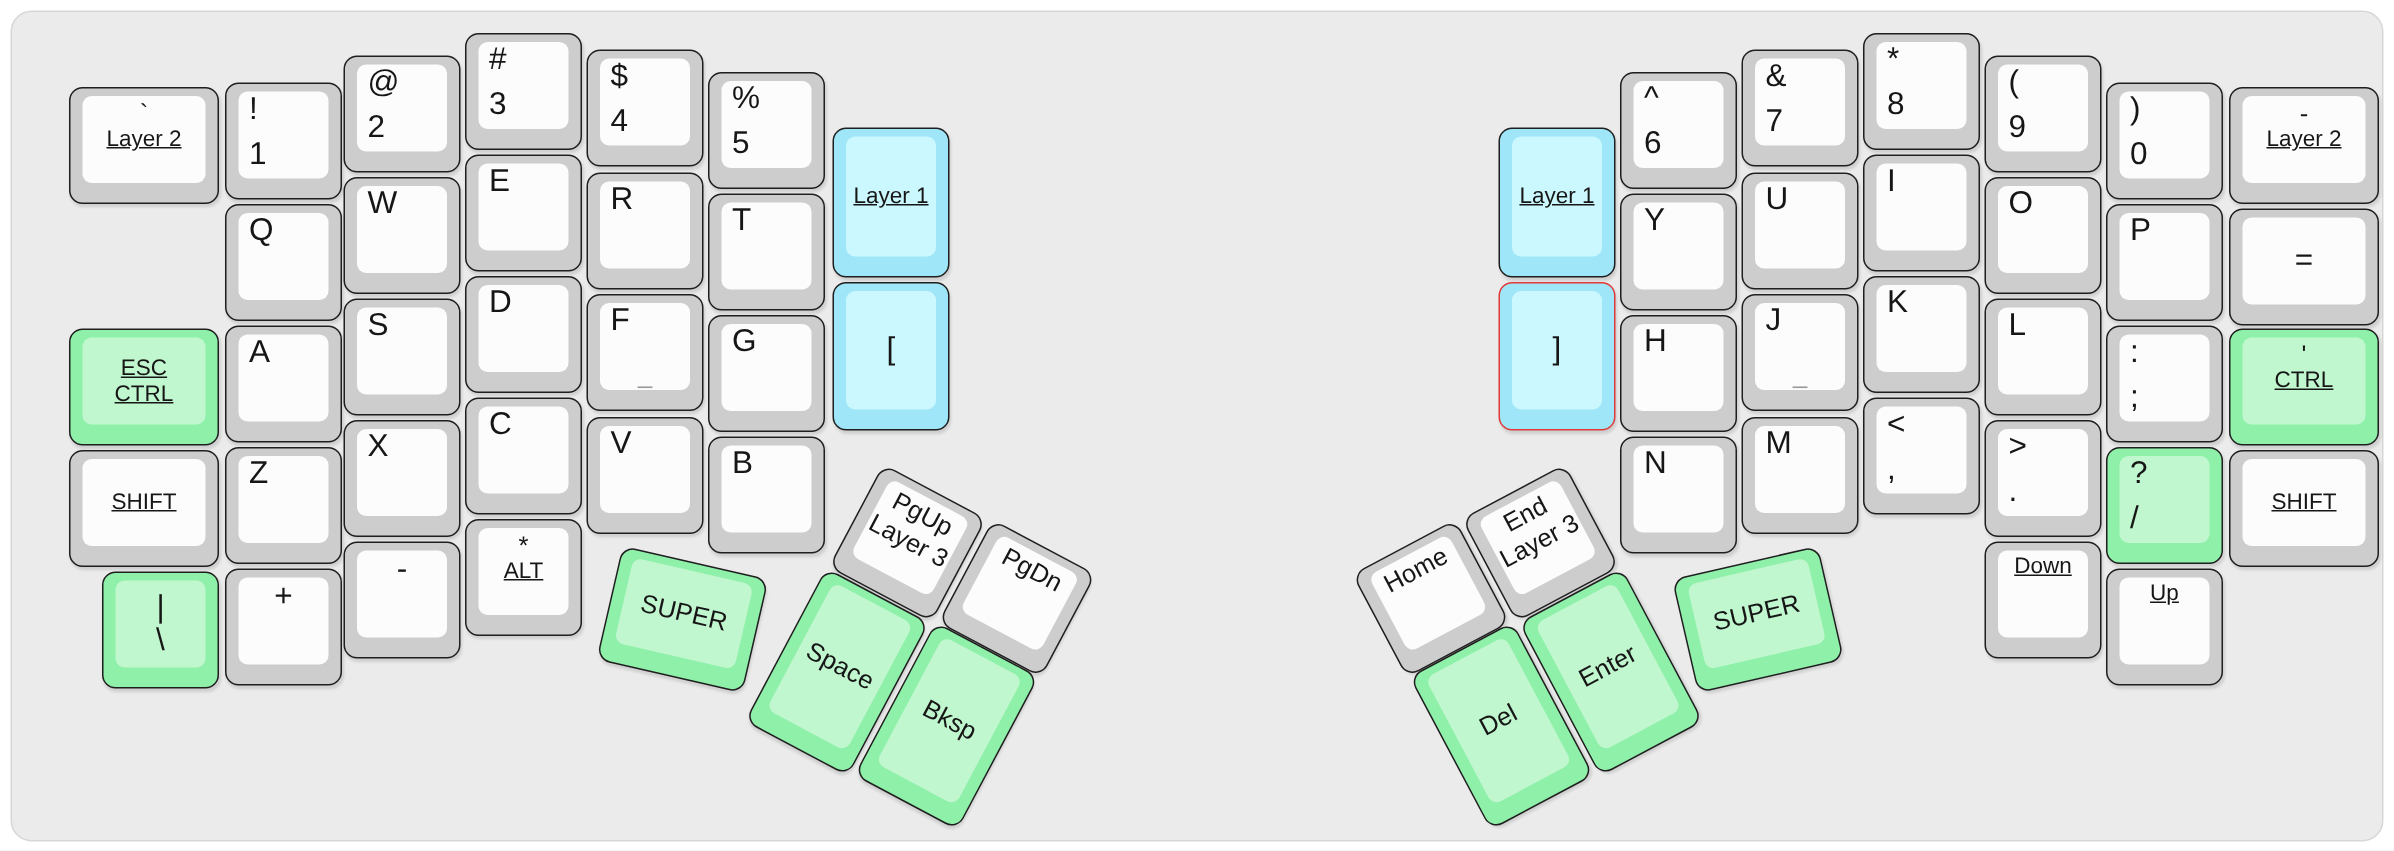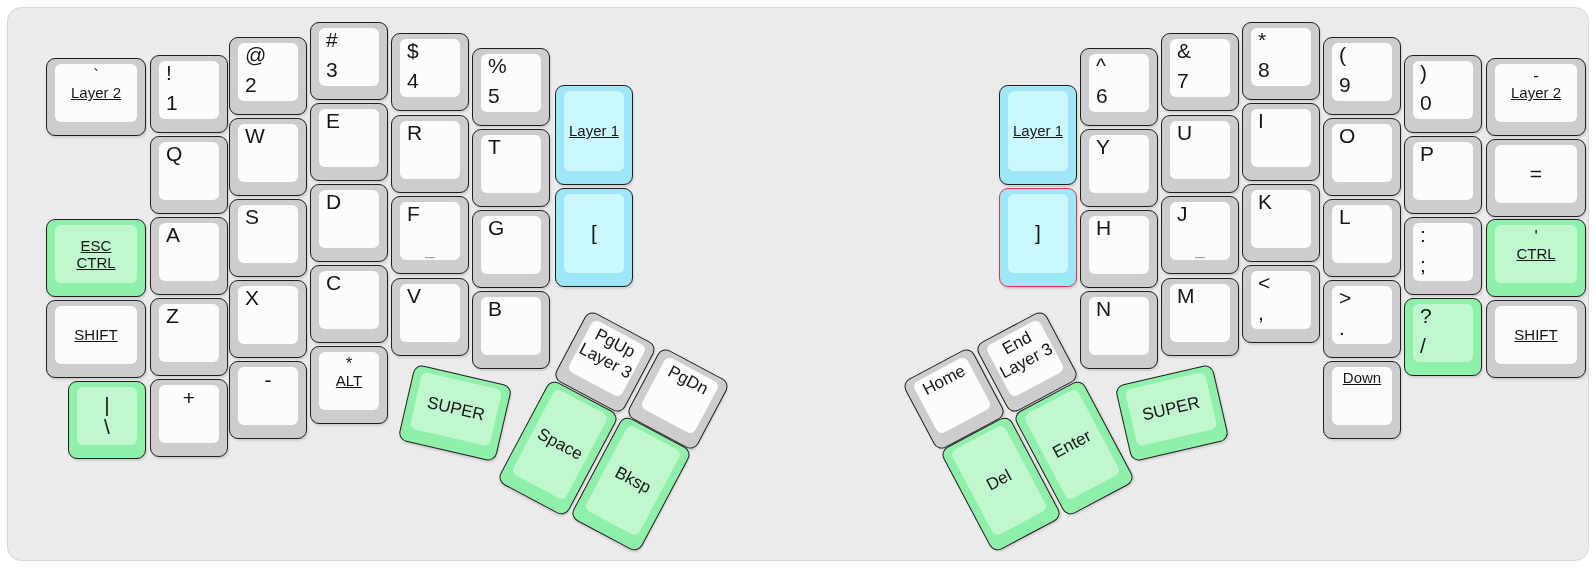--- a/index.html
+++ b/index.html
@@ -350,20 +350,25 @@
           <span class="lb tl lg">:</span>
           <span class="lb ml lg">;</span>
         </div>
       </div>
       <div class="key green" style="left: 1396px; top: 290px; width: 78px; height: 78px;">
         <div class="cap">
           <span class="lb tl lg">?</span>
           <span class="lb ml lg">/</span>
         </div>
       </div>
+      <div class="key white" style="left: 1396px; top: 371px; width: 78px; height: 78px;">
+        <div class="cap">
+          <span class="lb tc sm">Up</span>
+        </div>
+      </div>
       <div class="key white" style="left: 1478px; top: 50px; width: 100px; height: 78px;">
         <div class="cap">
           <span class="lb tc md">-</span>
           <span class="lb c sm">Layer 2</span>
         </div>
       </div>
       <div class="key white" style="left: 1478px; top: 131px; width: 100px; height: 78px;">
         <div class="cap">
           <span class="lb c lg">=</span>
         </div>

